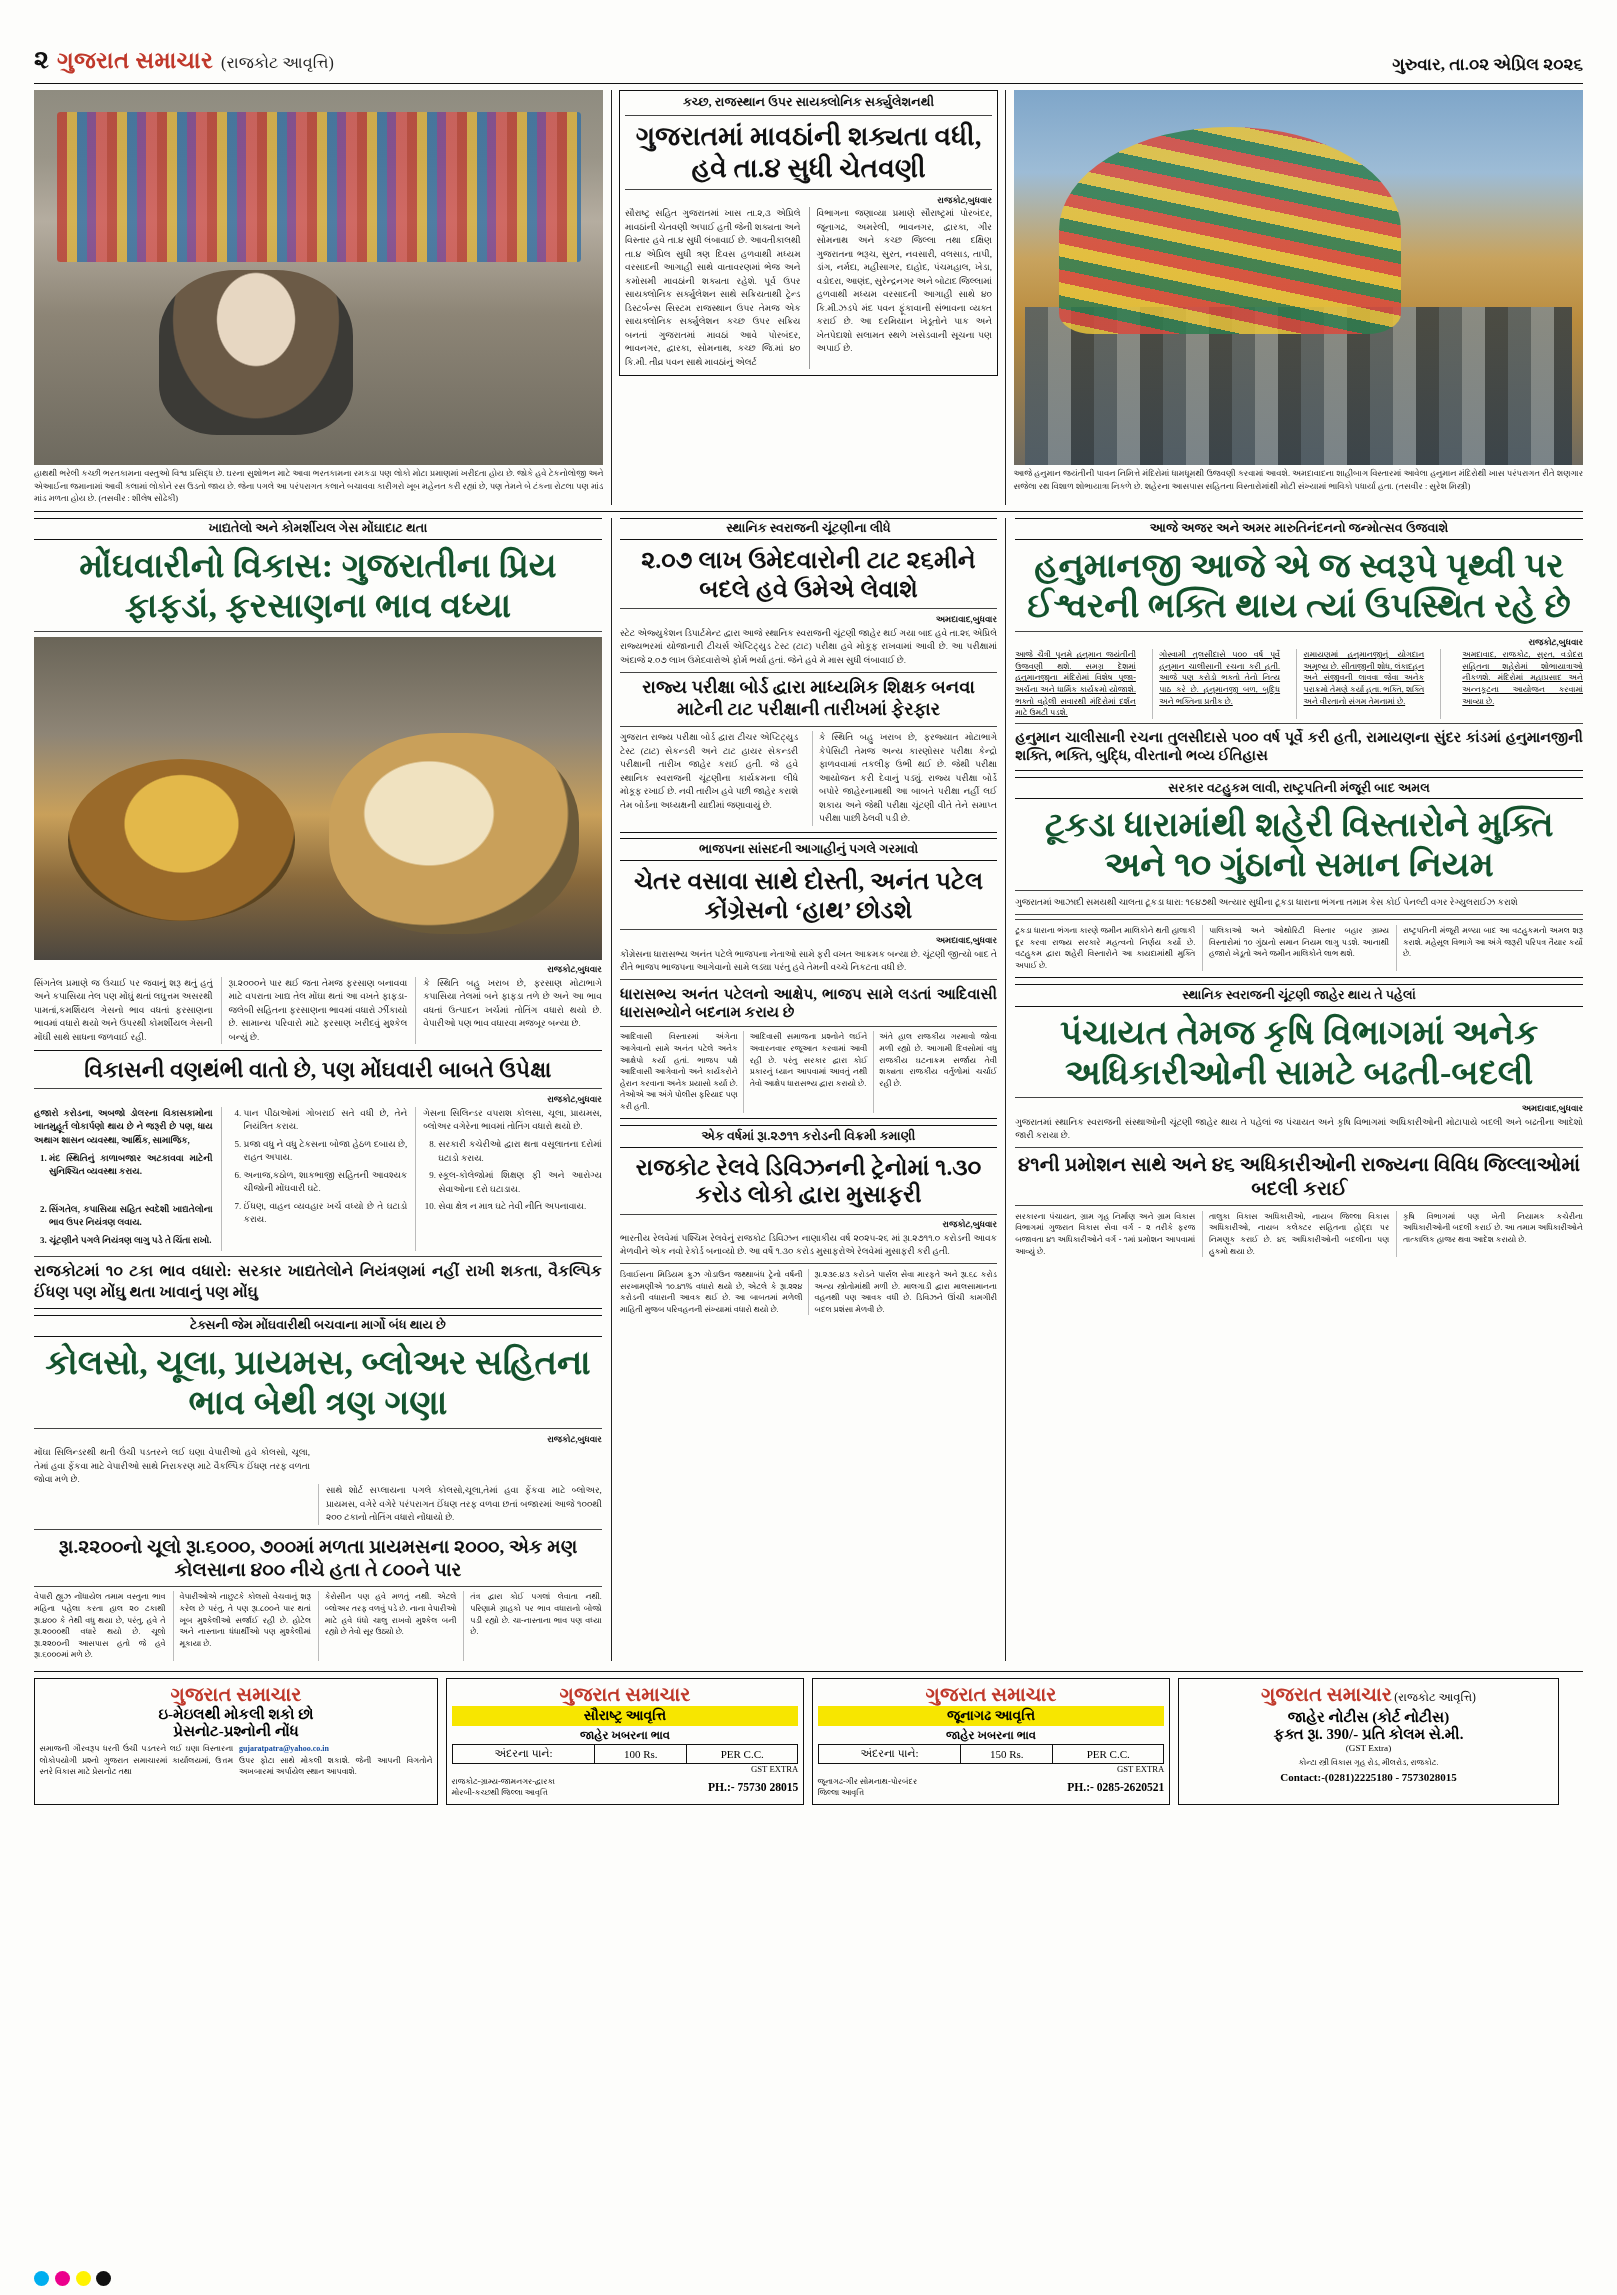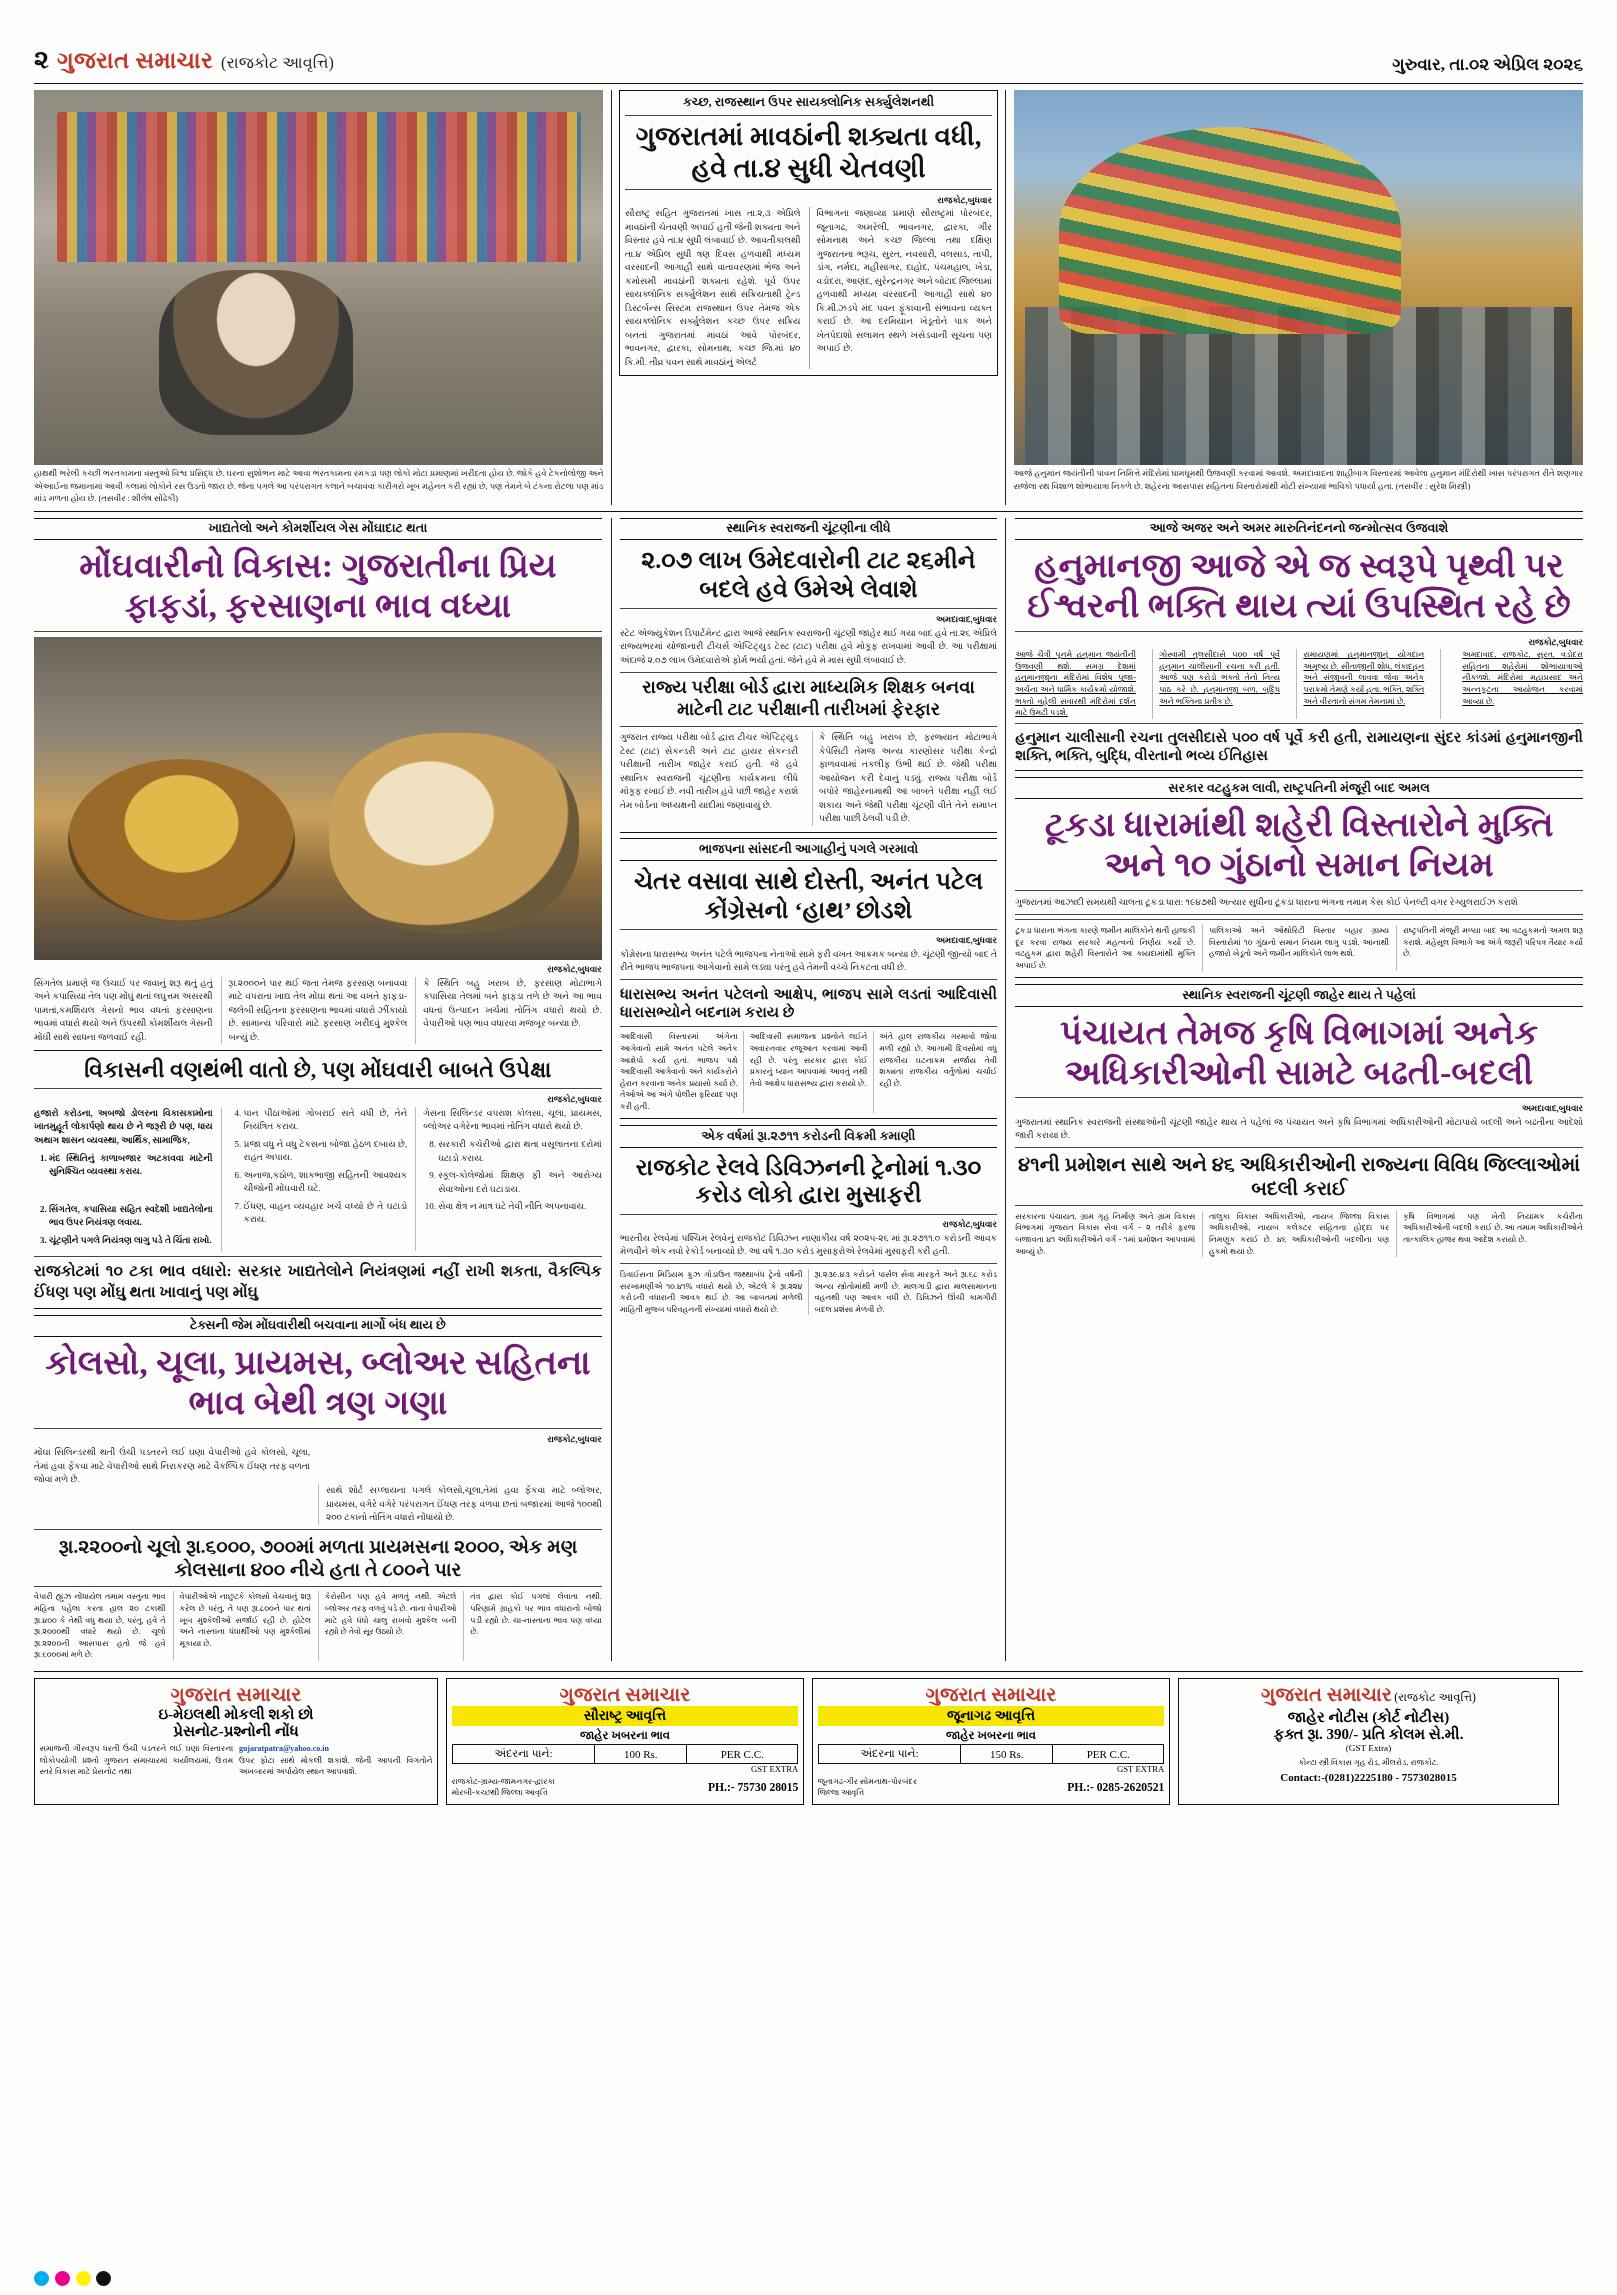--- a/index.html
+++ b/index.html
@@ -11,21 +11,21 @@
   
   .masthead{display:flex;align-items:flex-end;justify-content:space-between;padding:45px 0 5.8px 0;}
   .mh-left{display:flex;align-items:baseline;gap:8px;}
   .mh-pageno{font-size:25.4px;font-weight:bold;color:#111;}
   .mh-title{font-size:23px;font-weight:bold;color:#c0392b;letter-spacing:0.3px;}
   .mh-edition{font-size:16px;color:#222;}
   .mh-right{font-size:17px;color:#111;font-weight:bold;}
   .rule{border-top:1.7px solid #111;margin:2.3px 0 0 0;}
   .hr-blk{border-top:1.7px solid #111;margin:5.8px 0;}
   .hr-thin{border-top:0.6px solid #444;margin:4.6px 0;}
-  .hd-xl{font-size:34px;line-height:1.18;font-weight:bold;color:#701a75;text-align:center;}
+  .hd-xl{font-size:34px;line-height:1.18;font-weight:bold;color:#14532d;text-align:center;}
   .hd-l{font-size:26.6px;line-height:1.2;font-weight:bold;color:#111;text-align:center;}
   .hd-m{font-size:22px;line-height:1.22;font-weight:bold;color:#111;text-align:center;}
   .kicker{font-size:12.7px;font-weight:bold;text-align:center;color:#111;}
   .body-txt{font-size:9px;line-height:1.5;text-align:justify;color:#111;}
   .byline{font-size:8.7px;font-weight:bold;text-align:right;color:#111;margin-bottom:1.7px;}
   .cap{font-size:8.4px;line-height:1.45;text-align:justify;color:#111;}
   .photo{background:#b9b3a6;position:relative;overflow:hidden;}
   
   .ph1{background:
      linear-gradient(180deg,#8f8c80 0%,#9a9588 18%,#b5ada0 35%,#8d8576 60%,#6e6a5f 100%);

